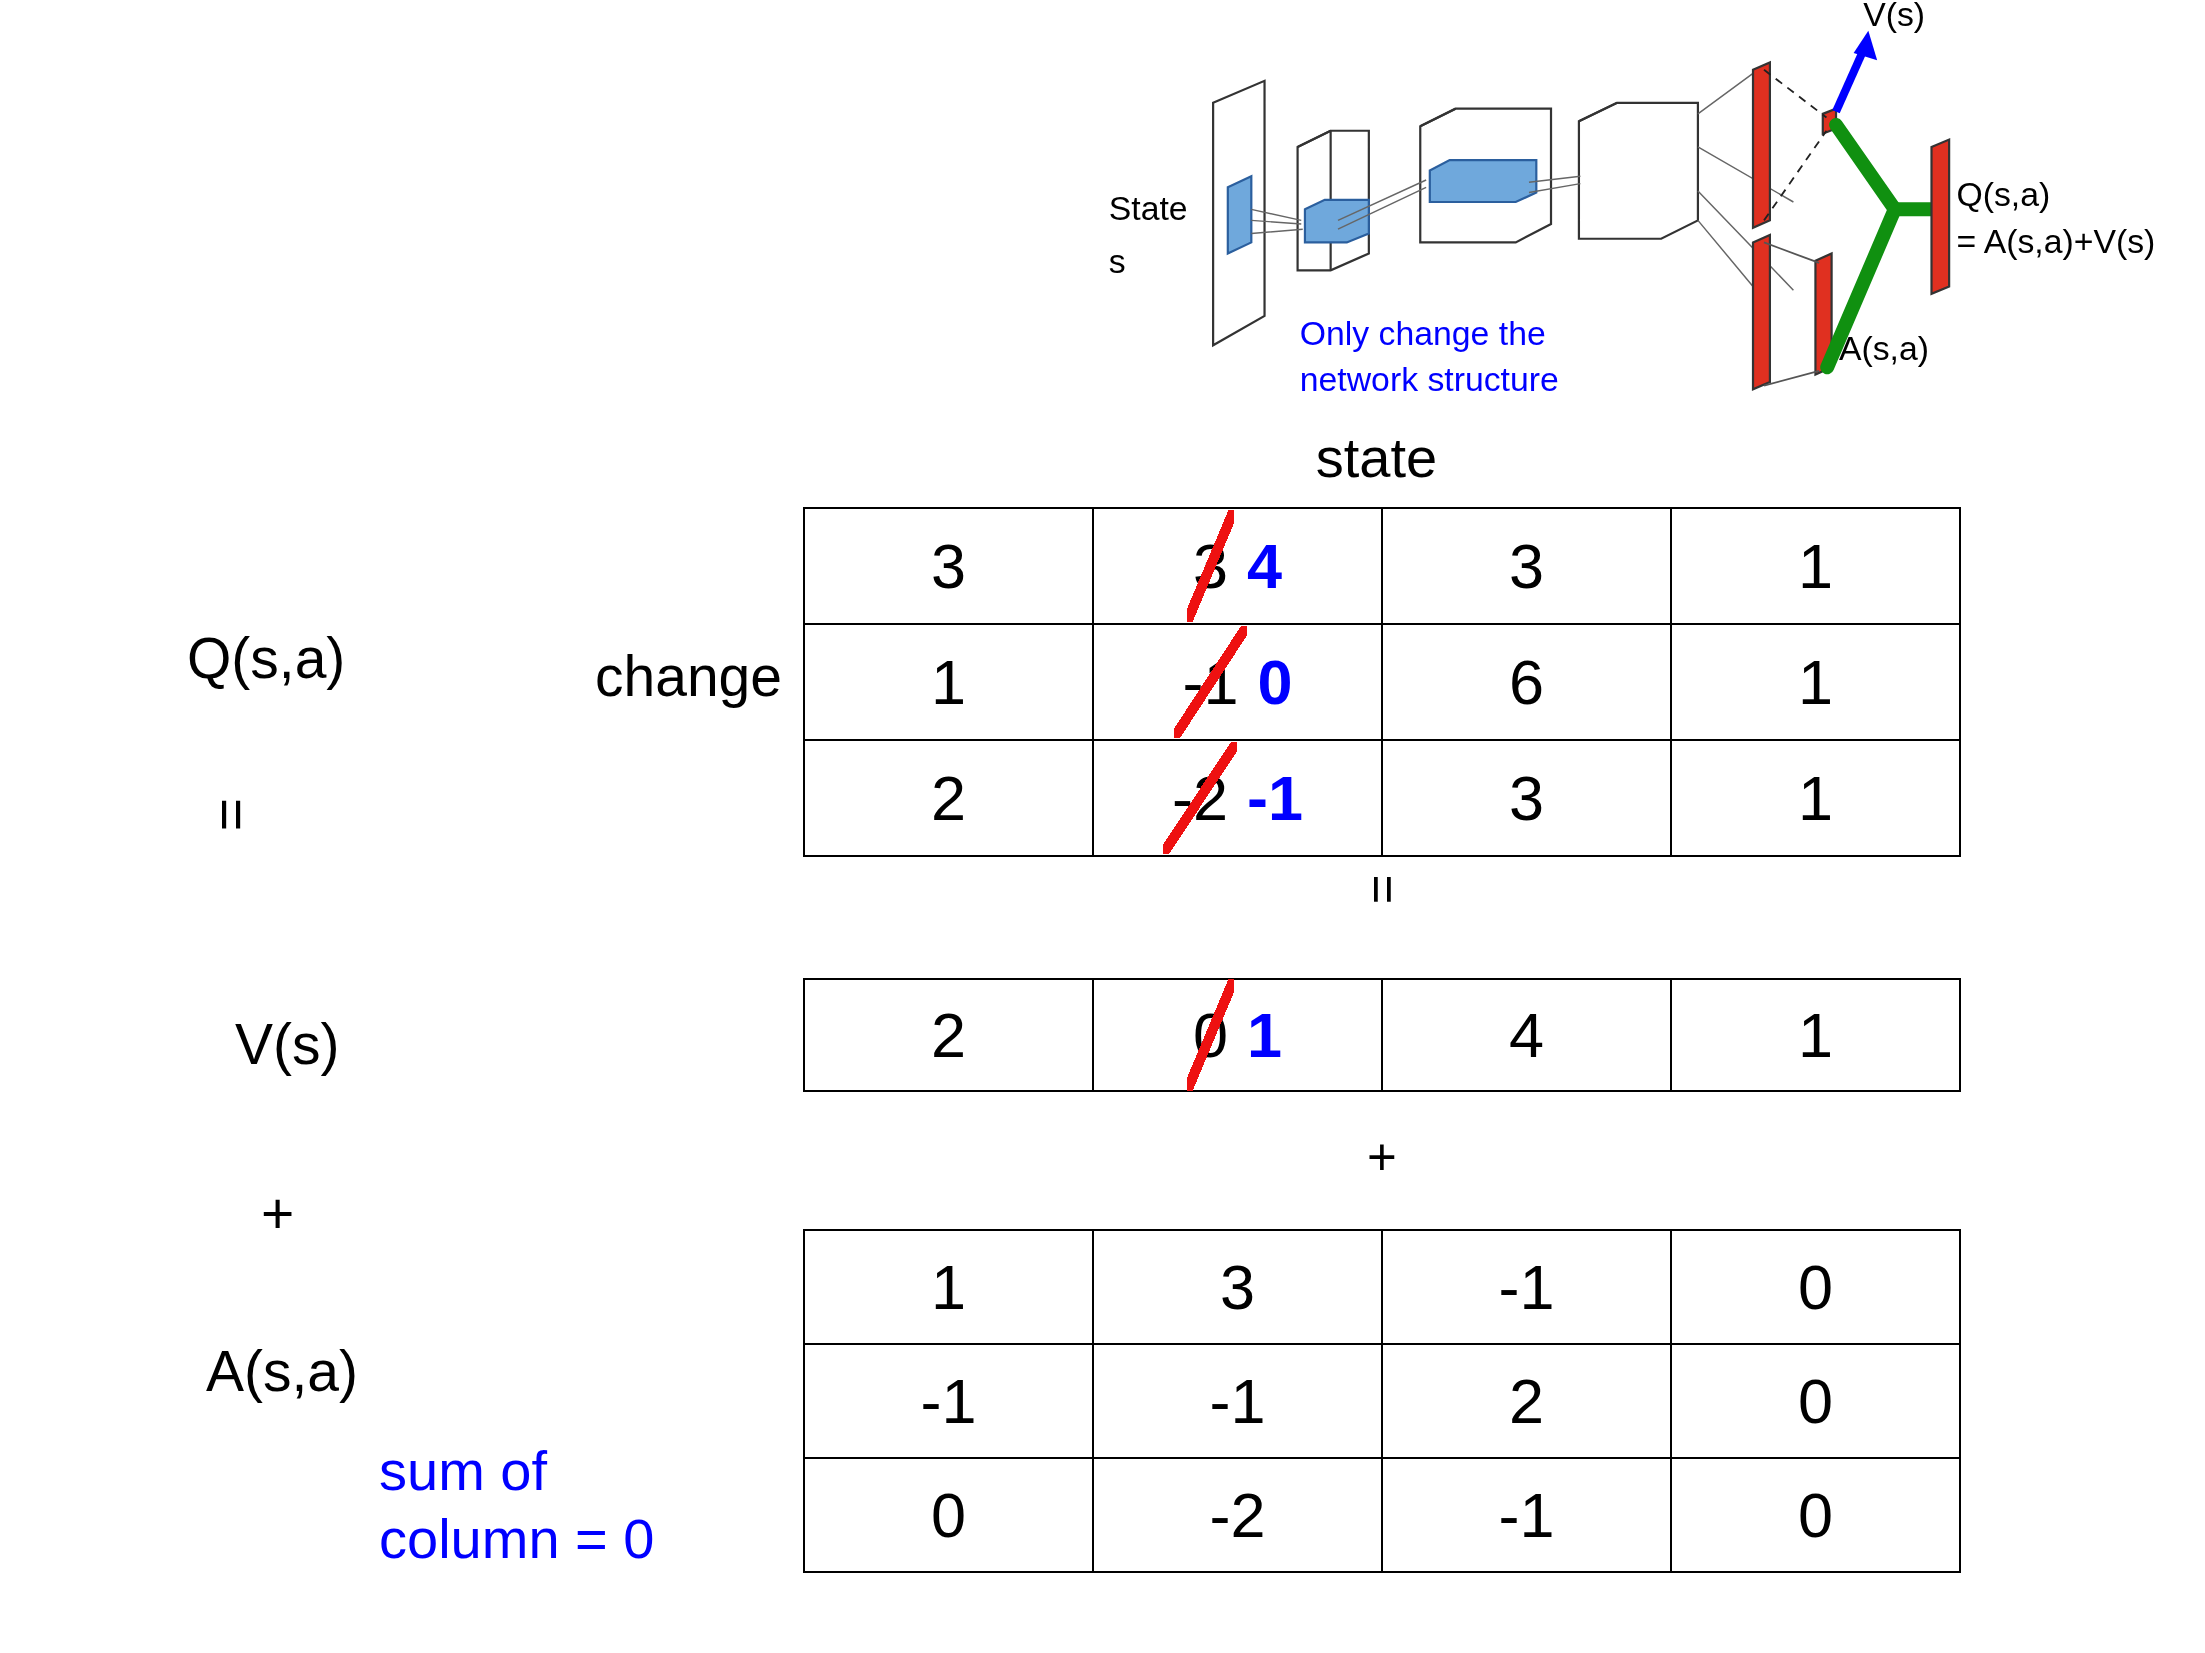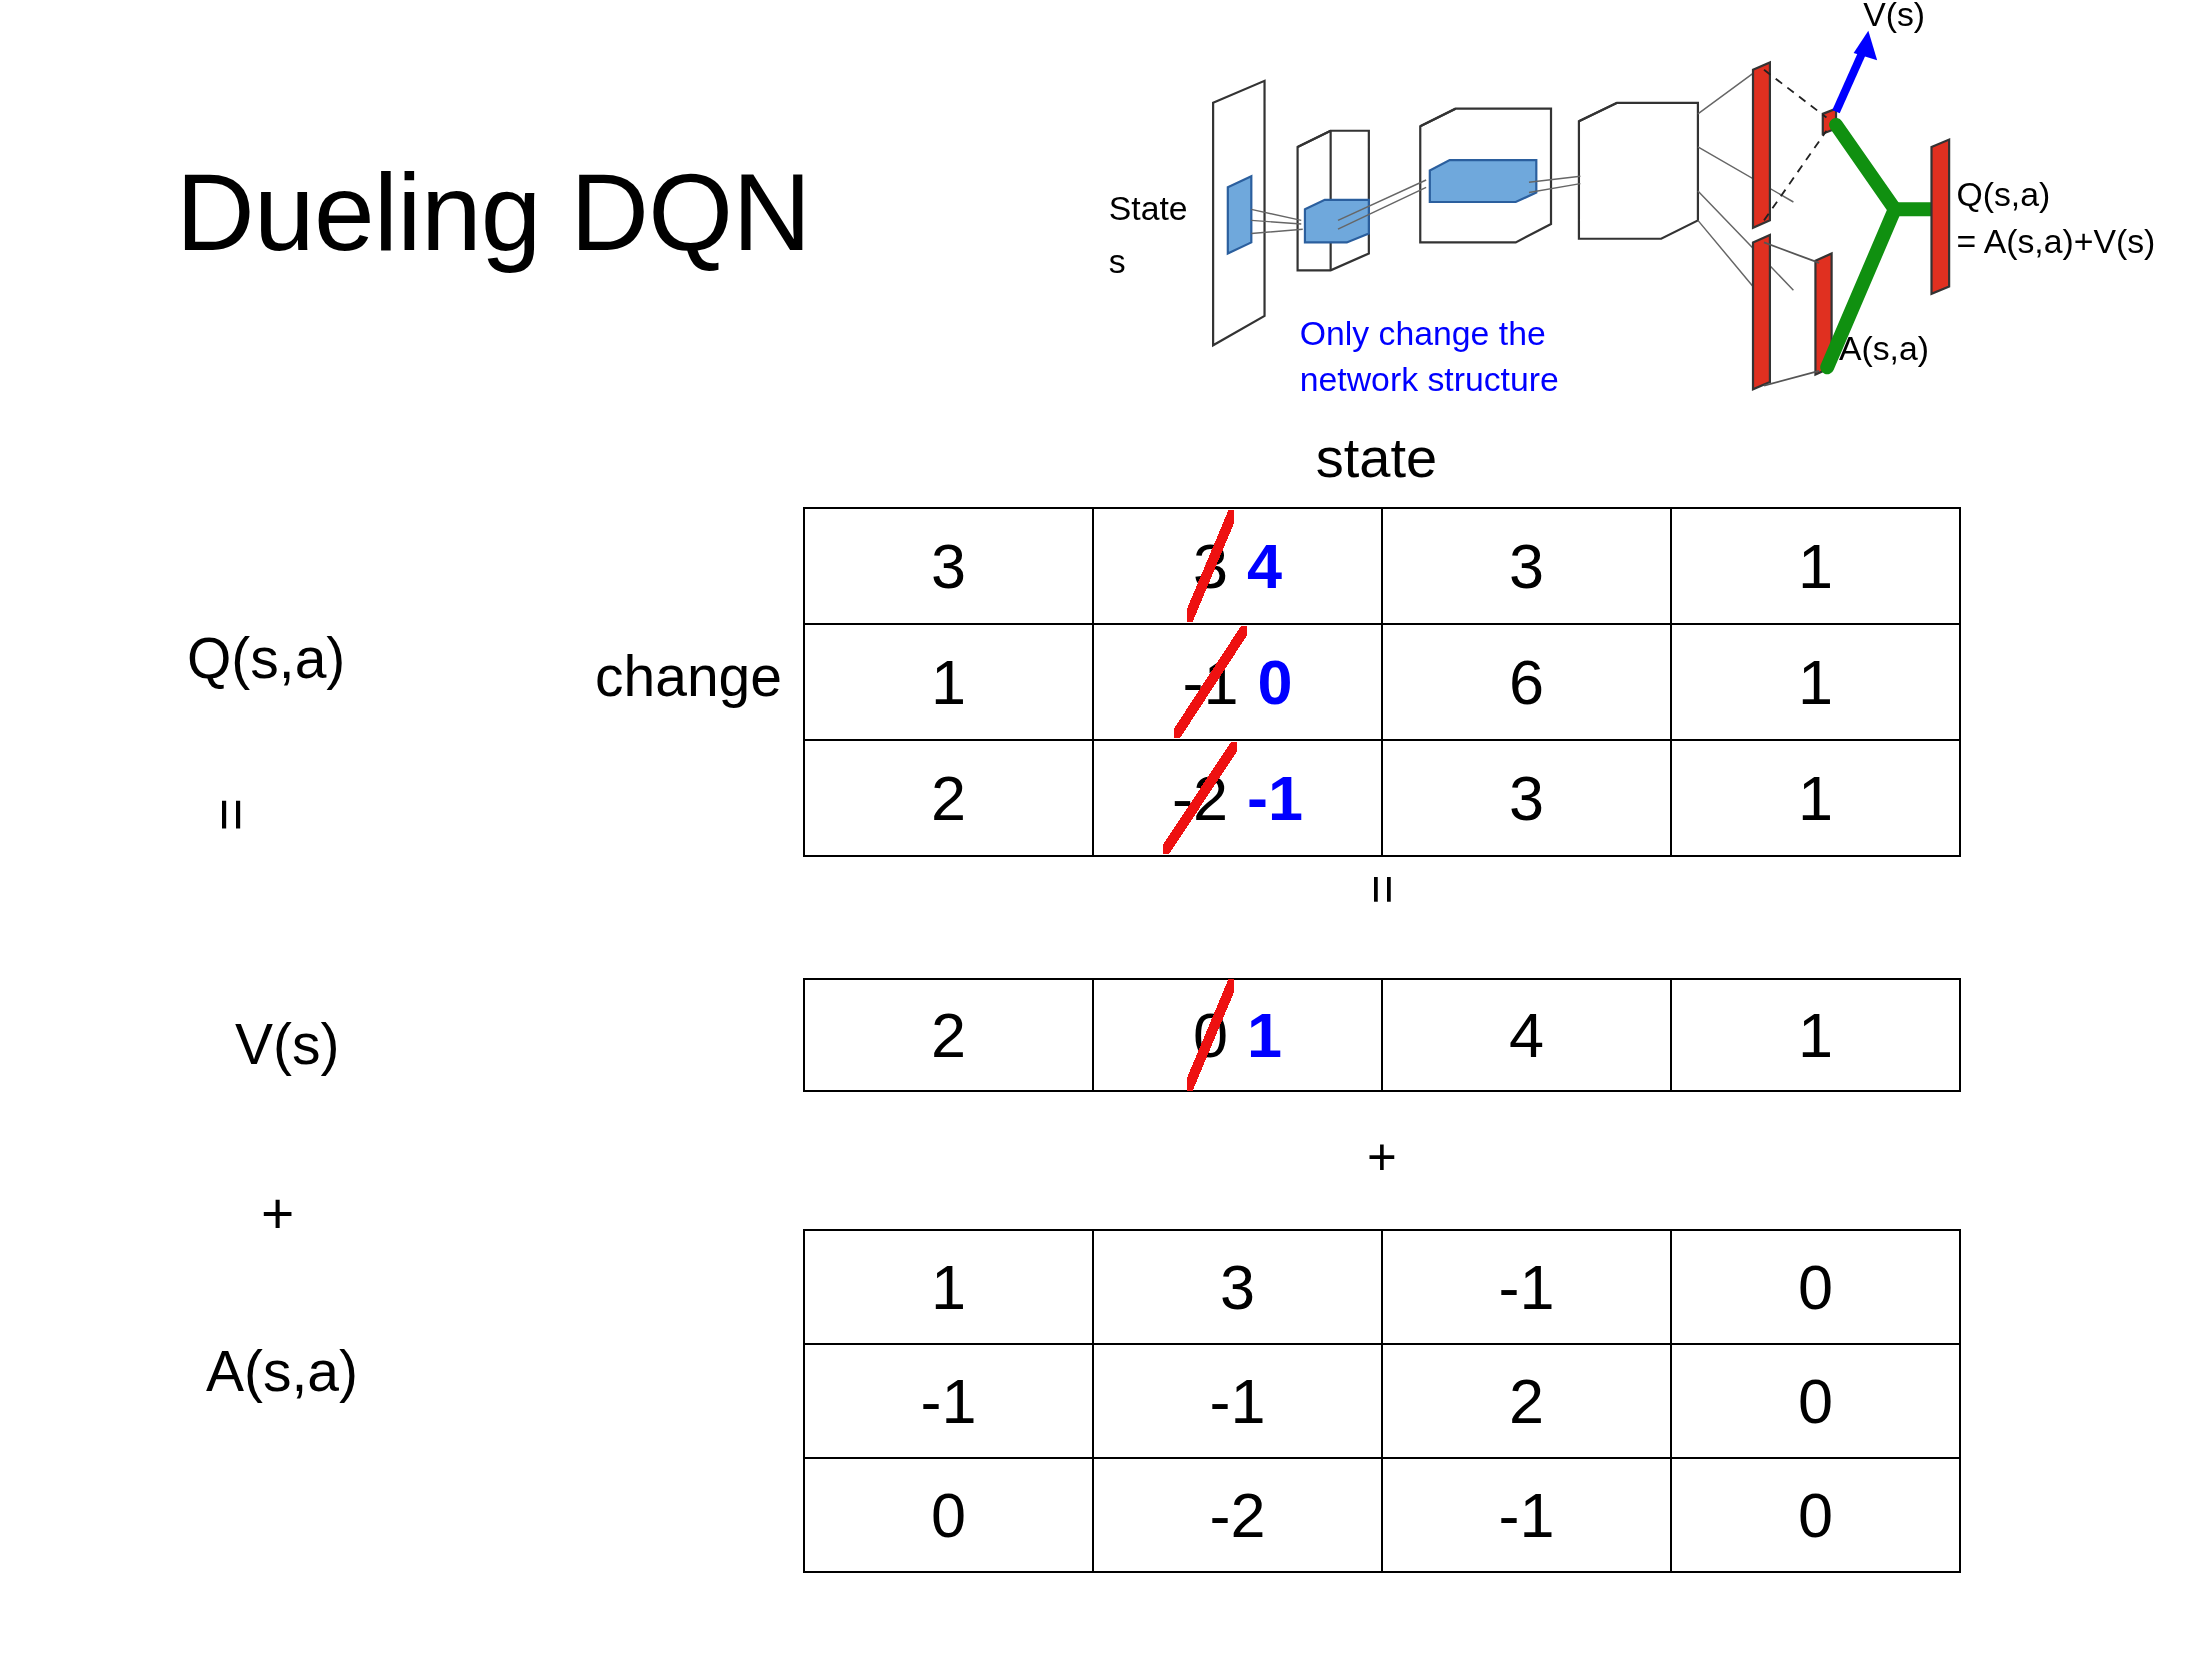--- a/index.html
+++ b/index.html
@@ -139,21 +139,20 @@
   .new-val {
     color: #0000ff;
     font-weight: bold;
   }
 </style>
 </head>
 <body>
 
 <div id="slide">
 
-  <div id="title">Dueling DQN</div>
 
   <div id="netdiagram">
     <svg viewBox="0 0 1520 550" xmlns="http://www.w3.org/2000/svg">
 
       <g stroke="#333" fill="#ffffff" stroke-width="3">
         <polygon points="170,140 240,110 240,430 170,470"></polygon>
       </g>
 
       <g stroke="#2b5f9e" stroke-width="3">
         <polygon points="190,255 222,240 222,330 190,345" fill="#6fa8dc"></polygon>
@@ -234,20 +233,22 @@
     </svg>
   </div>
 
   <div class="lbl" id="lbl-q">Q(s,a)</div>
   <div class="lbl" id="lbl-eq1">=</div>
   <div class="lbl" id="lbl-v">V(s)</div>
   <div class="lbl" id="lbl-plus1">+</div>
   <div class="lbl" id="lbl-a">A(s,a)</div>
   <div class="lbl" id="lbl-action">change</div>
 
+  <div class="blue-note" id="note-sum">sum of
+column = 0</div>
 
   <div id="state-hdr">state</div>
 
   <div class="op-between" id="op-eq2">=</div>
   <div class="op-between" id="op-plus2">+</div>
 
   <table class="grid" id="table-q">
       <tbody>
         <tr>
           <td>3</td>

